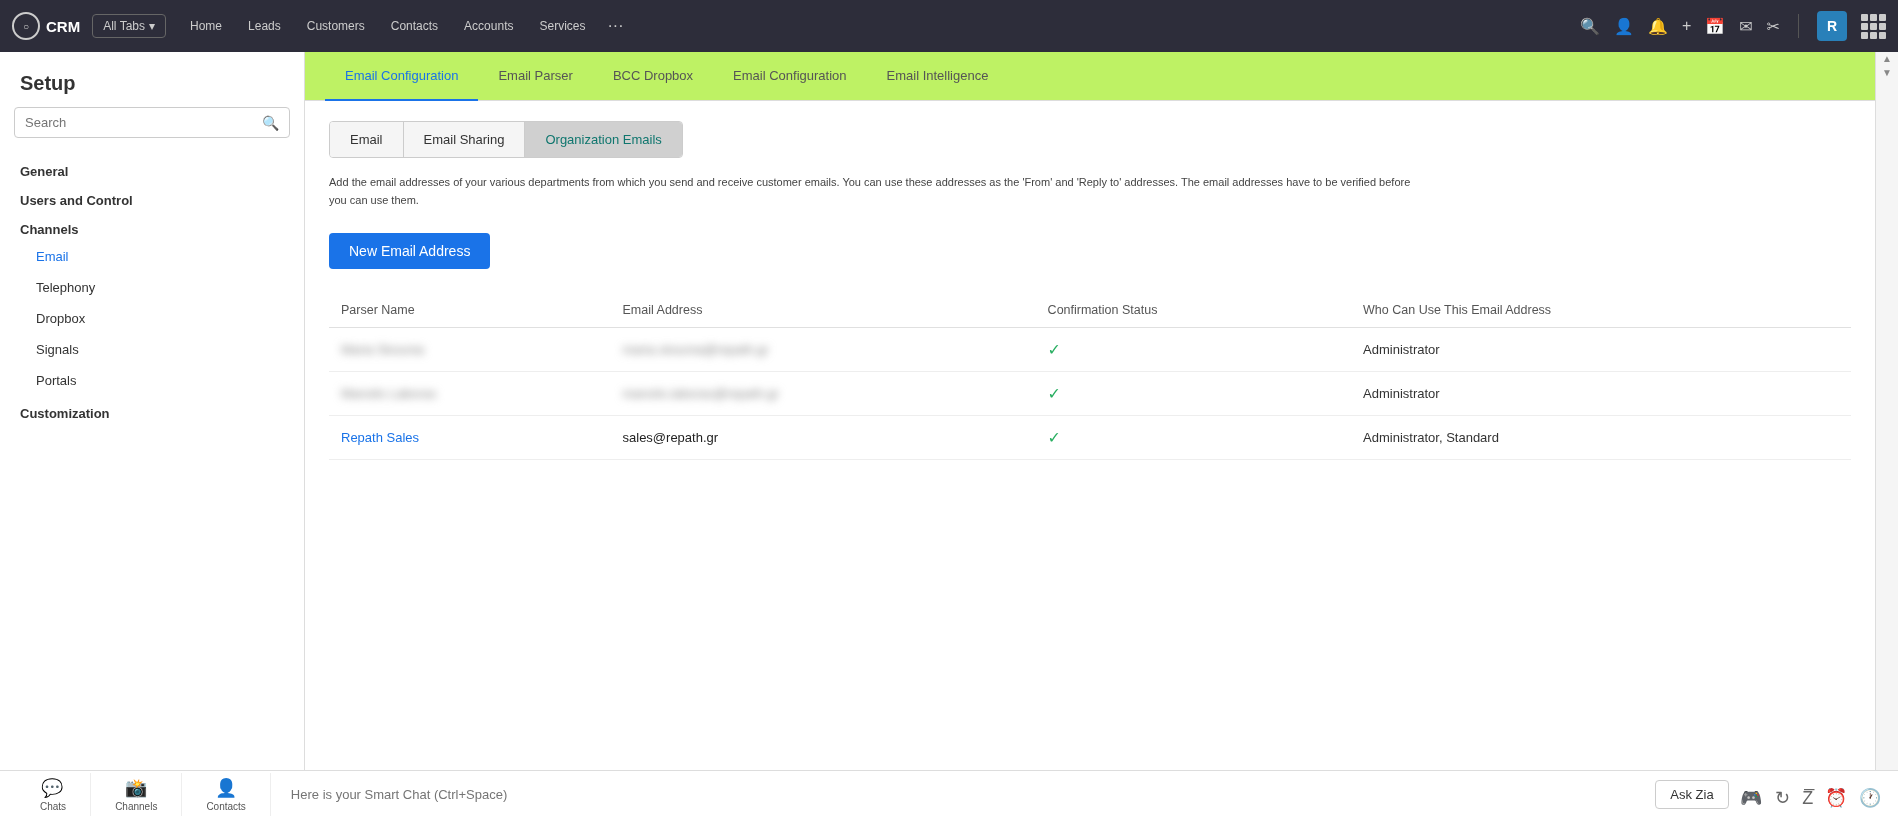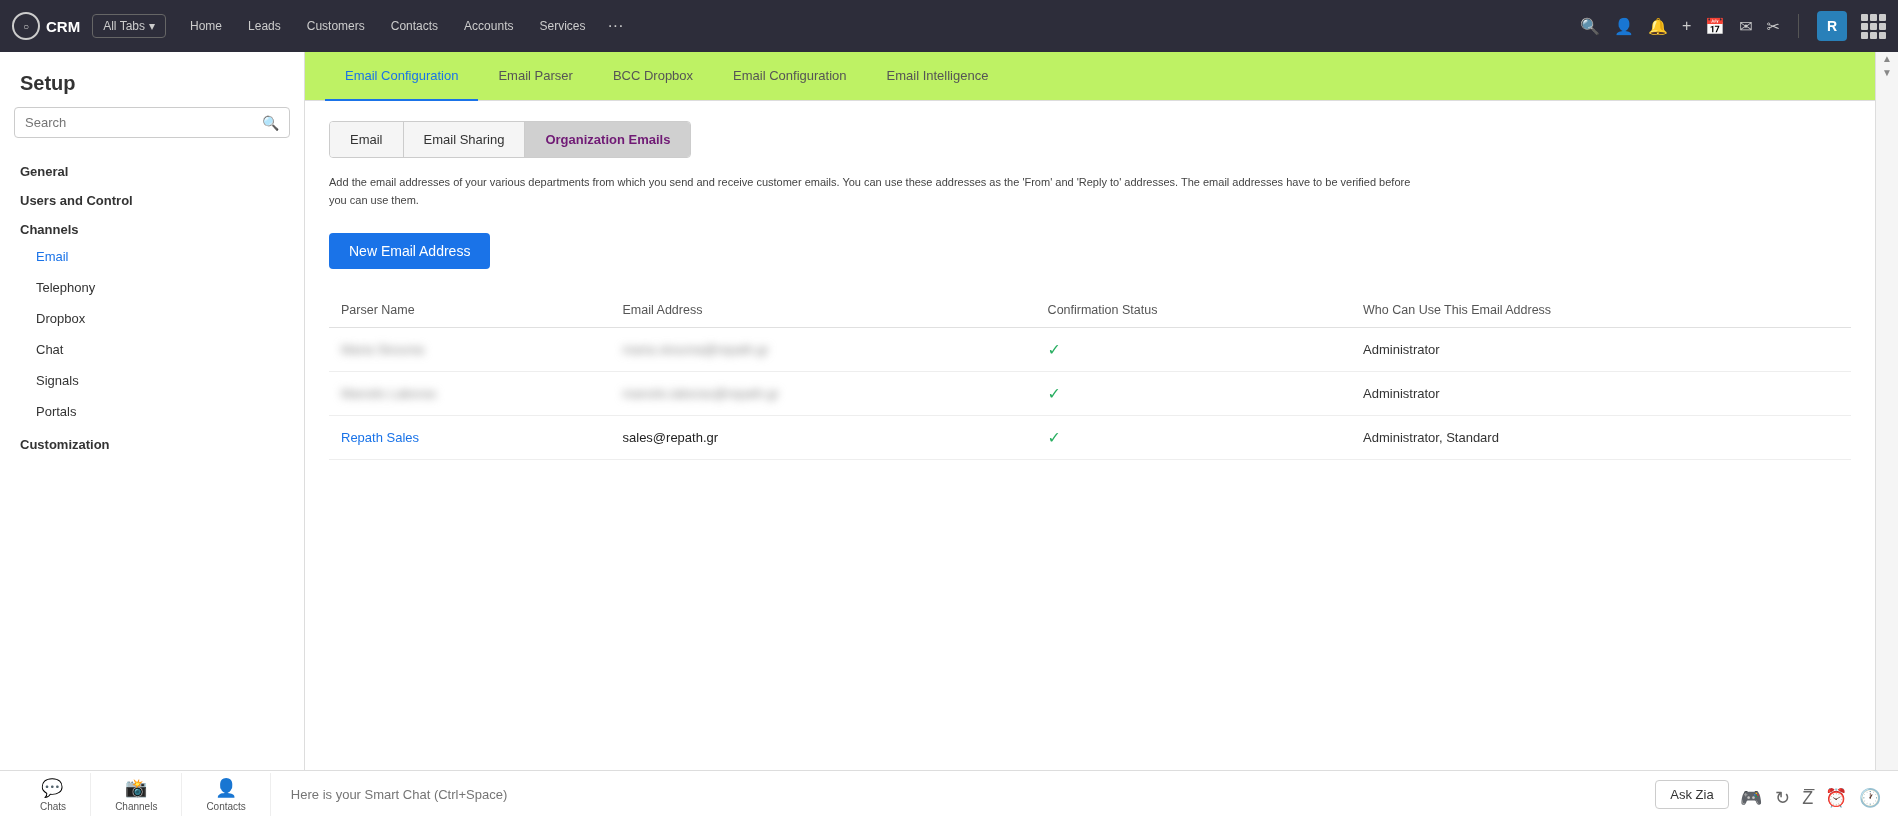--- a/index.html
+++ b/index.html
@@ -226,22 +226,22 @@
       padding: 10px 20px;
       font-size: 13px;
       color: #333;
       cursor: pointer;
       border-right: 1px solid #ccc;
       background: #f5f5f5;
     }
     .sub-tab:last-child { border-right: none; }
     .sub-tab.active {
       background: #d0d0d0;
-      font-weight: 700;
-      color: #701a75;
+      font-weight: 400;
+      color: #0f766e;
     }
 
     .description-text {
       font-size: 11px;
       color: #444;
       line-height: 1.6;
       margin-bottom: 24px;
       max-width: 1100px;
     }
 
@@ -420,21 +420,20 @@
       <input type="text" placeholder="Search" style="">
       <span class="sidebar-search-icon">🔍</span>
     </div>
 
     <div class="sidebar-section">General</div>
     <div class="sidebar-section">Users and Control</div>
     <div class="sidebar-section">Channels</div>
     <div class="sidebar-item active">Email</div>
     <div class="sidebar-item">Telephony</div>
     <div class="sidebar-item">Dropbox</div>
-    <div class="sidebar-item">Chat</div>
     <div class="sidebar-item">Signals</div>
     <div class="sidebar-item">Portals</div>
     <div class="sidebar-section">Customization</div>
   </aside>
 
   <main class="content-area">
 
     <div class="top-tabs">
       <div class="top-tab active">Email Configuration</div>
       <div class="top-tab">Email Parser</div>

